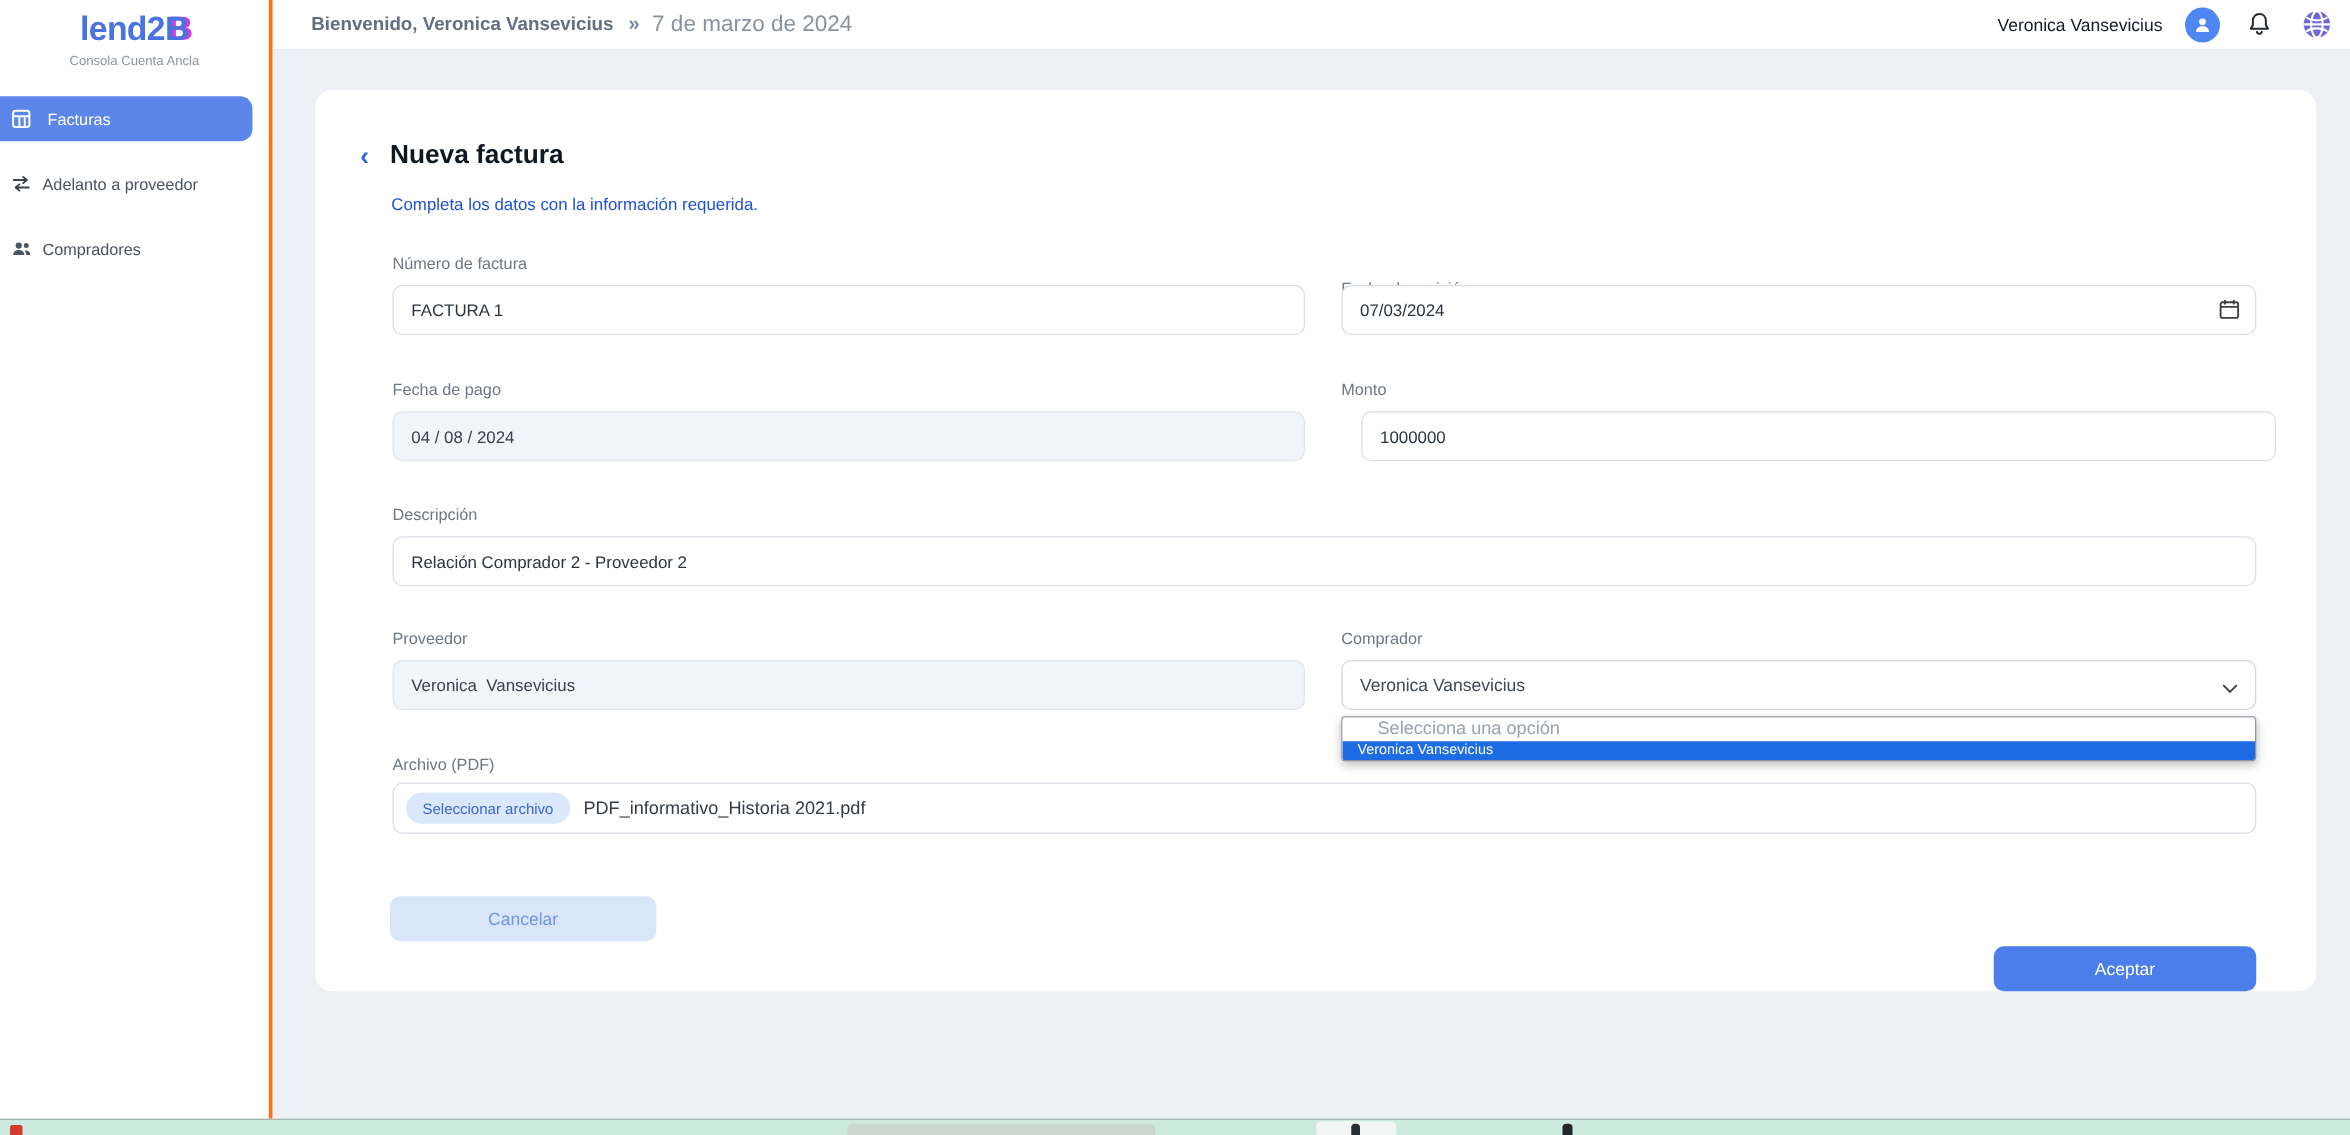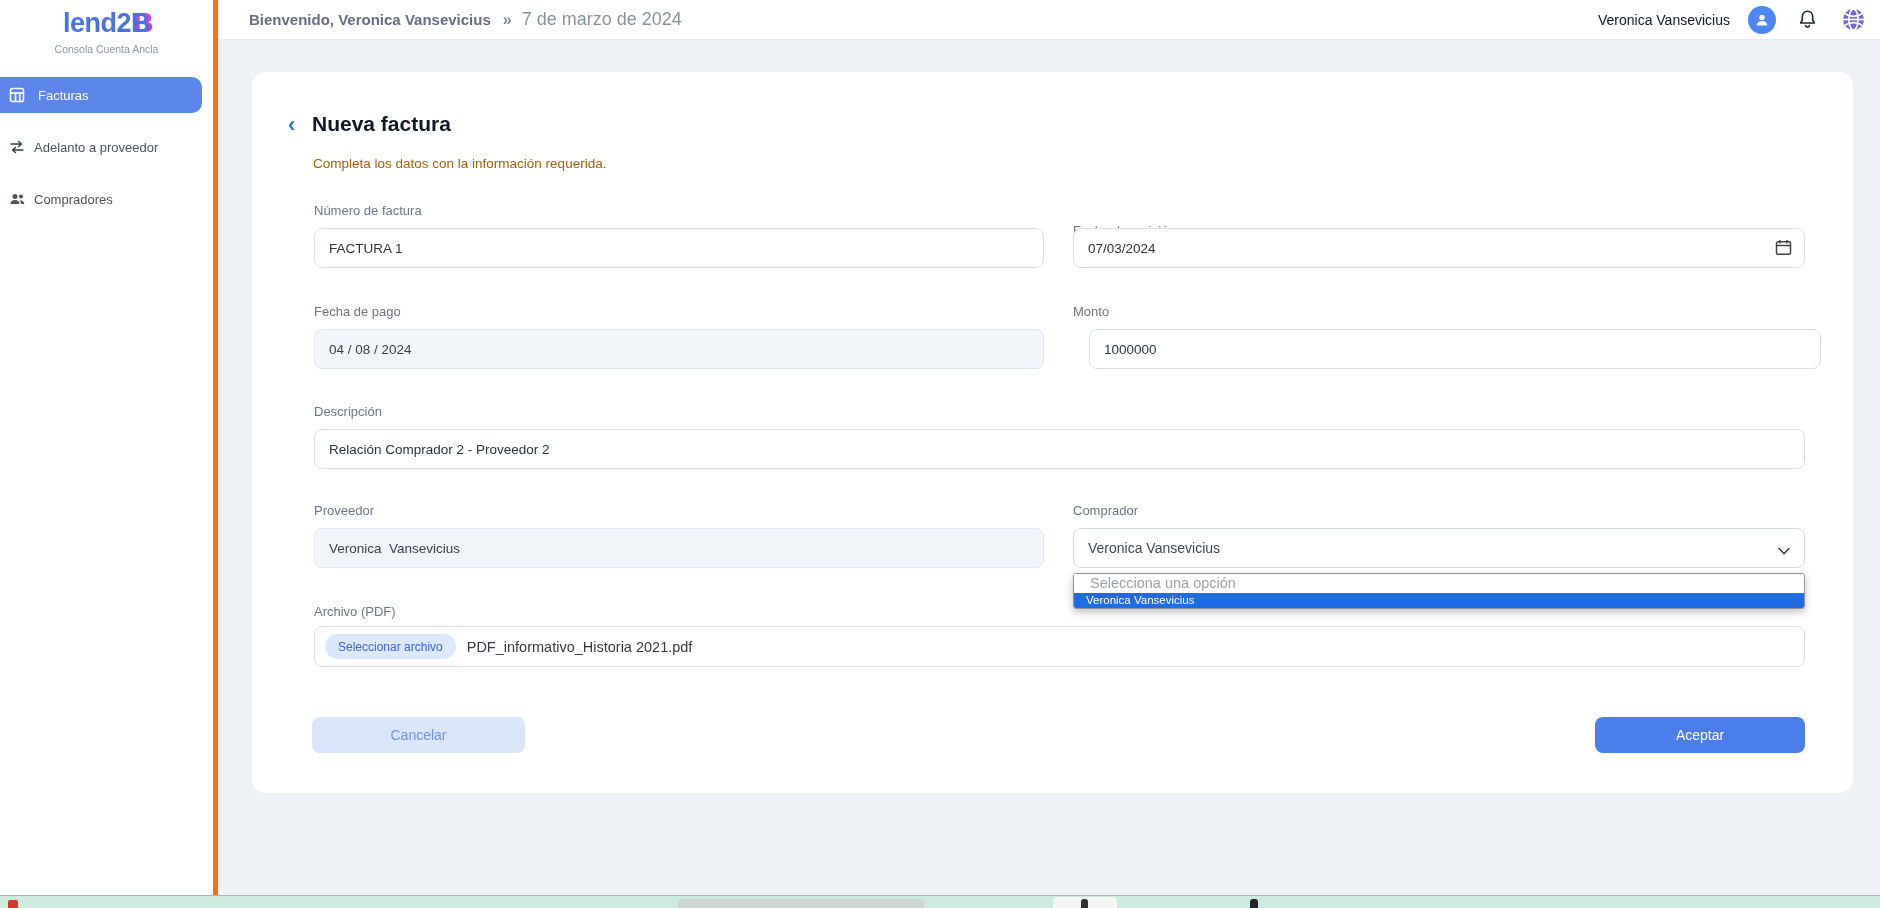--- a/index.html
+++ b/index.html
@@ -1,20 +1,20 @@
 <!DOCTYPE html>
 <html><head>
 <meta charset="utf-8">
 <style>
   * { margin:0; padding:0; box-sizing:border-box; }
   html,body { width:1880px; height:908px; }
   body { font-family:"Liberation Sans", sans-serif; background:#edf0f5; position:relative; overflow:hidden; }
 
   
-  .sidebar { position:absolute; left:0; top:0; width:218px; height:895px; background:#ffffff; border-right:5px solid #f97316; z-index:3; }
+  .sidebar { position:absolute; left:0; top:0; width:218px; height:895px; background:#ffffff; border-right:3px solid #f97316; z-index:3; }
   .logo { text-align:center; margin-top:8px; font-size:27px; font-weight:700; letter-spacing:-0.5px; }
   .logo .lmain { color:#4a73e2; }
   .logo .laccent { color:#4a73e2; text-shadow:3px 0 0 #d23be0; }
   .tagline { text-align:center; margin-top:4px; font-size:10.5px; color:#8b94a6; }
   .nav { margin-top:22px; }
   .nav-item { display:flex; align-items:center; height:36px; font-size:13px; color:#4a5260; cursor:pointer; padding-left:8px; margin-bottom:16px; }
   .nav-item .nicon { width:18px; height:18px; margin-right:8px; display:flex; align-items:center; justify-content:center; }
   .nav-item.active { background:#5c86ea; color:#ffffff; width:202px; border-radius:0 10px 10px 0; margin-bottom:16px; font-weight:400; }
   .nav-item.active .nicon { margin-right:12px; }
 
@@ -26,47 +26,47 @@
   .topbar-right { margin-left:auto; display:flex; align-items:center; margin-right:14px; }
   .user-name { font-size:14px; color:#111827; margin-right:18px; }
   .avatar { width:28px; height:28px; border-radius:50%; background:#4e87f2; display:flex; align-items:center; justify-content:center; margin-right:22px; cursor:pointer; }
   .bell { margin-right:24px; cursor:pointer; display:flex; }
   .globe { cursor:pointer; display:flex; }
 
   
   .card { position:absolute; left:252px; top:72px; width:1601px; height:721px; background:#ffffff; border-radius:14px; z-index:1; }
   .back-chevron { position:absolute; left:36px; top:42px; font-size:22px; color:#2e6be4; font-weight:700; cursor:pointer; line-height:1; }
   .card-title { position:absolute; left:60px; top:40px; font-size:21px; font-weight:700; color:#0f1722; }
-  .card-sub { position:absolute; left:61px; top:84px; font-size:13.5px; color:#a16207; }
+  .card-sub { position:absolute; left:61px; top:84px; font-size:13.5px; color:#1d4ed8; }
 
   .flabel { position:absolute; font-size:13px; color:#6e7684; }
   .finput { position:absolute; height:40px; border:1px solid #d8dde6; border-radius:8px; background:#ffffff; font-family:"Liberation Sans",sans-serif; font-size:13.5px; color:#2b3340; padding:0 14px; outline:none; }
   .finput.ro { background:#f1f5fa; border-color:#dfe5ee; color:#39414e; }
   .col-l { left:62px; width:730px; }
   .col-r { left:821px; width:732px; }
   .full  { left:62px; width:1491px; }
 
   .date-wrap { position:absolute; left:821px; width:732px; height:40px; }
   .date-wrap input { position:absolute; left:0; top:0; width:100%; height:100%; }
   .cal-icon { position:absolute; right:13px; top:11px; }
 
   .select-box { position:absolute; left:821px; width:732px; height:40px; border:1px solid #cfd5e0; border-radius:8px; background:#fff; display:flex; align-items:center; padding:0 14px; font-size:14px; color:#3f4754; cursor:pointer; }
   .select-box .chev { position:absolute; right:14px; top:13px; color:#3c434d; }
 
   .dropdown { position:absolute; left:821px; top:501px; width:732px; background:#ffffff; border:1px solid #8f959d; border-radius:3px; box-shadow:0 3px 8px rgba(0,0,0,.25); z-index:5; overflow:hidden; }
-  .dd-opt1 { height:19px; line-height:19px; padding-left:16px; font-size:14.5px; color:#9aa2ad; cursor:pointer; background:#fff; }
+  .dd-opt1 { height:19px; line-height:19px; padding-left:28px; font-size:14.5px; color:#9aa2ad; cursor:pointer; background:#fff; }
   .dd-opt2 { height:15px; line-height:15px; padding-left:12px; font-size:11.5px; color:#ffffff; background:#1d6ce4; cursor:pointer; }
 
   .file-box { position:absolute; left:62px; top:554px; width:1491px; height:41px; border:1px solid #d8dde6; border-radius:8px; background:#fff; display:flex; align-items:center; padding-left:10px; cursor:pointer; }
   .file-btn { background:#dbe7fb; color:#3b66d1; font-size:12px; border:none; border-radius:999px; height:25px; padding:0 13px; font-family:"Liberation Sans",sans-serif; cursor:pointer; }
   .file-name { margin-left:11px; font-size:14.5px; color:#333b46; }
 
   .btn { position:absolute; top:645px; height:36px; border:none; border-radius:8px; font-size:14px; font-family:"Liberation Sans",sans-serif; cursor:pointer; }
   .btn-cancel { left:60px; width:213px; background:#d9e5f8; color:#7195e8; }
-  .btn-accept { left:1343px; width:210px; background:#4b7eea; color:#ffffff; }
+  .btn-accept { left:1343px; width:210px; background:#4b7eea; color:#ffffff;margin-top:40px; }
 
   
   .bottombar { position:absolute; left:0; top:895px; width:1880px; height:13px; background:#cdeadf; border-top:1px solid #a8b6b1; z-index:6; }
   .bb-red { position:absolute; left:8px; top:4px; width:10px; height:8px; background:#d3392c; border-radius:2px 2px 0 0; }
   .bb-pill { position:absolute; left:678px; top:3px; width:246px; height:10px; background:#ccd6d1; border-radius:4px 4px 0 0; }
   .bb-panel { position:absolute; left:1053px; top:1px; width:64px; height:12px; background:#f2f5f3; border-radius:4px 4px 0 0; }
   .bb-dot1 { position:absolute; left:28px; top:2px; width:7px; height:9px; background:#2a2f33; border-radius:3px 3px 0 0; }
   .bb-dot2 { position:absolute; left:1250px; top:3px; width:8px; height:10px; background:#23272b; border-radius:3px 3px 0 0; }
 </style>
 </head>

